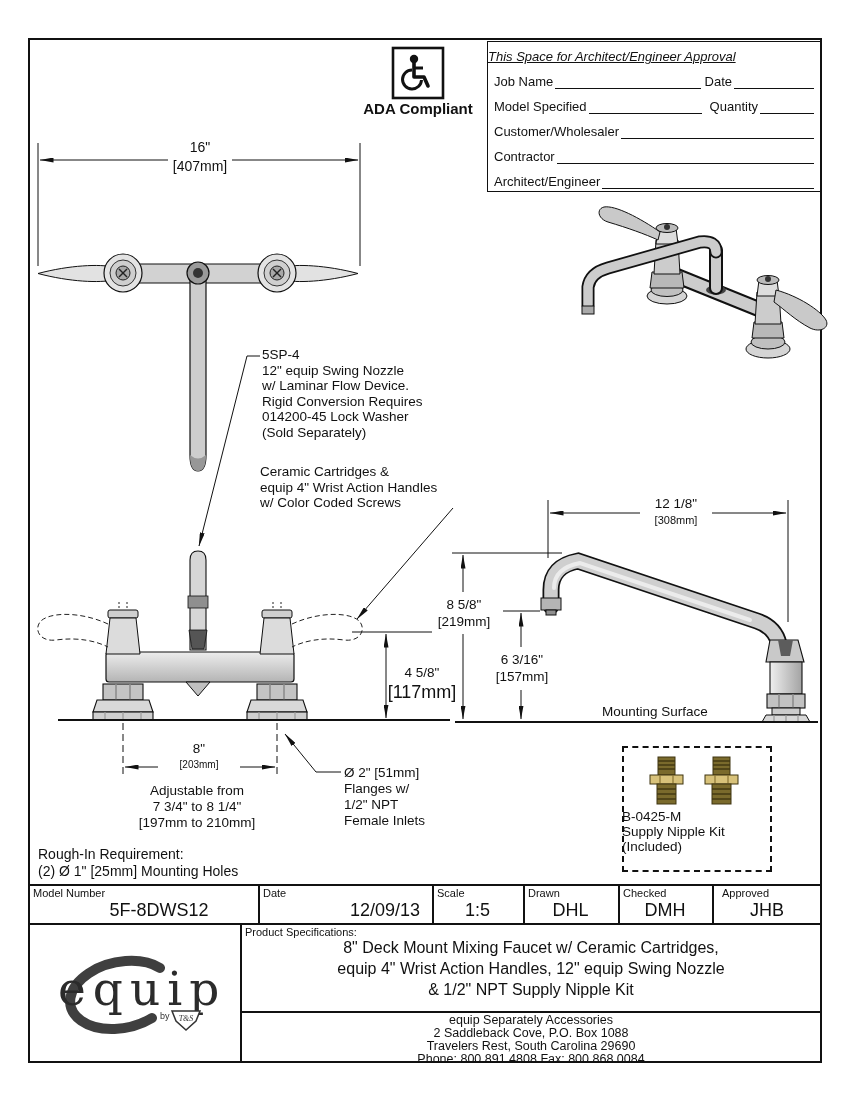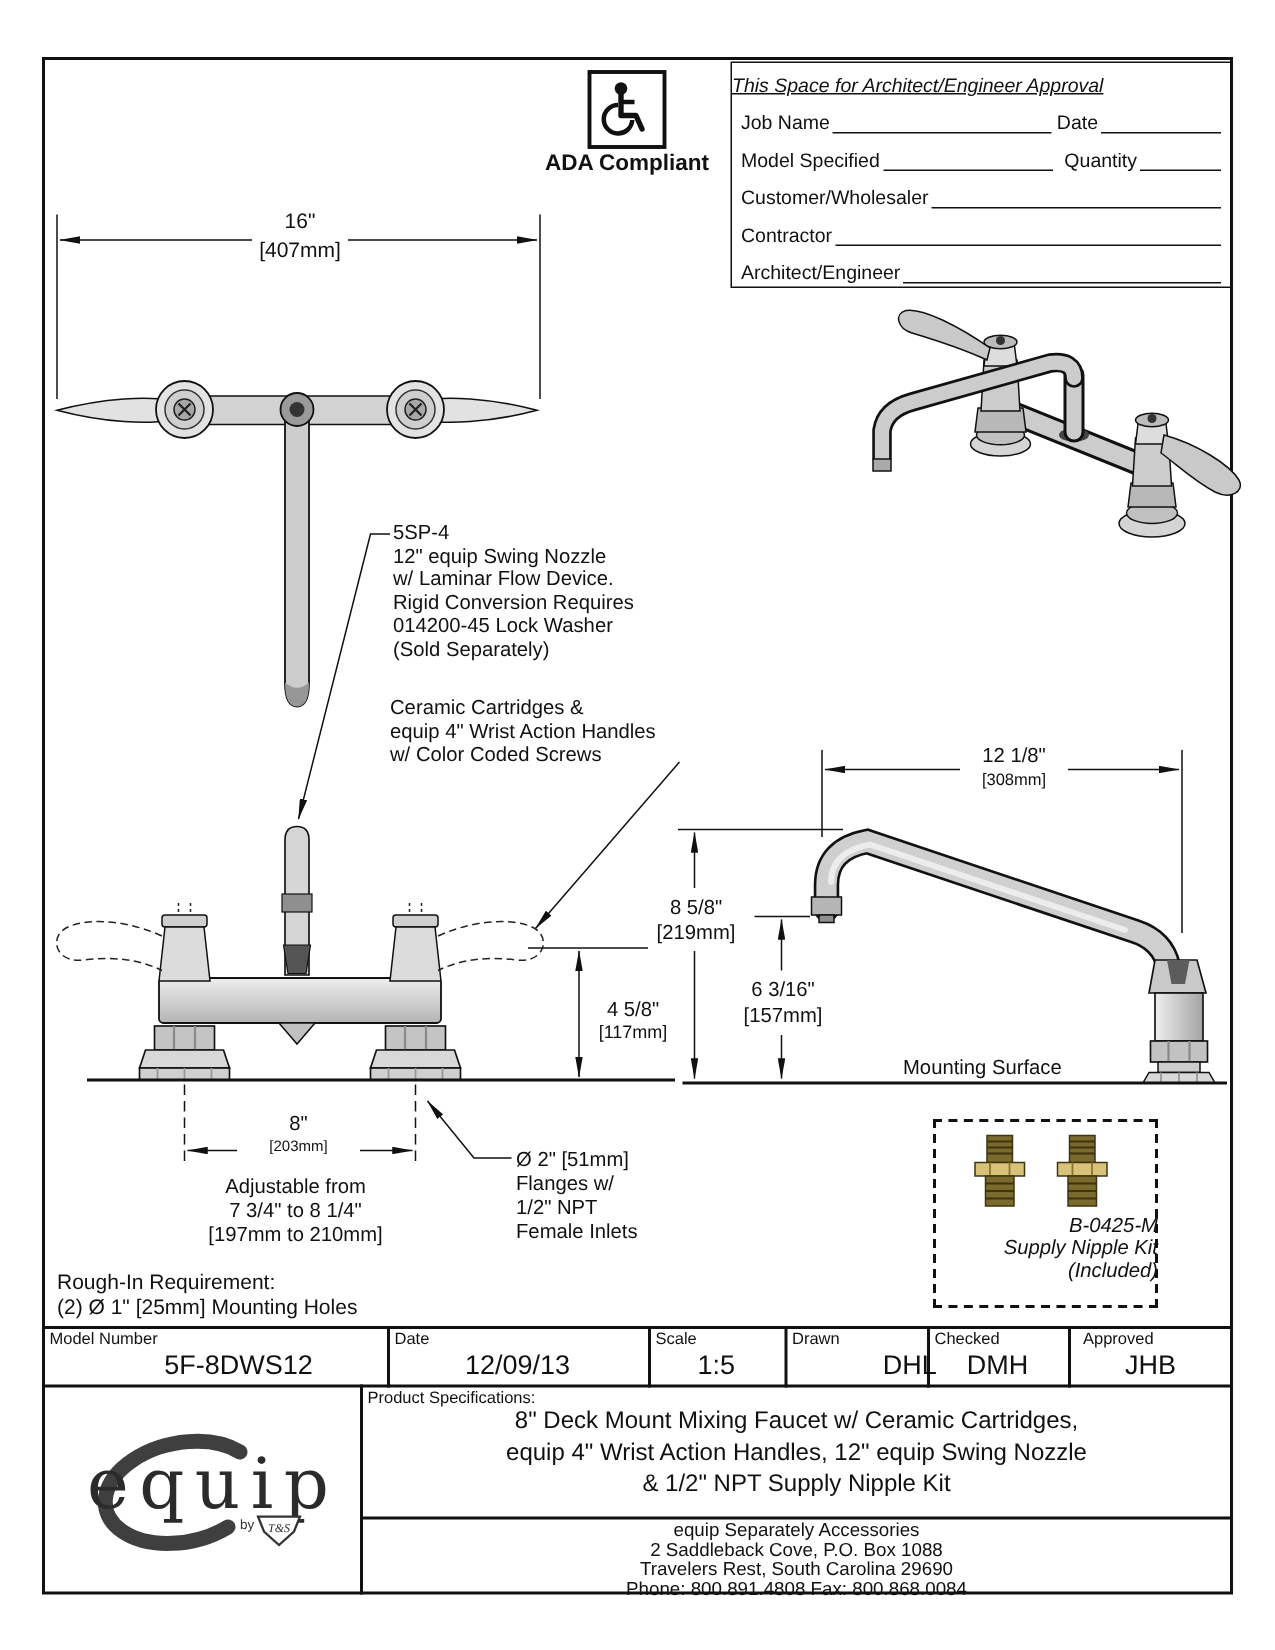--- a/index.html
+++ b/index.html
@@ -302,21 +302,21 @@
 
   <div class="t c" style="left:676px;top:496px;font-size:13.5px;">12 1/8"</div>
   <div class="t c" style="left:676px;top:514px;font-size:11px;">[308mm]</div>
   <div class="t c" style="left:464px;top:597px;font-size:13.5px;background:#fff;padding:0 2px;">8 5/8"</div>
   <div class="t c" style="left:464px;top:614px;font-size:13.5px;background:#fff;padding:0 2px;">[219mm]</div>
   <div class="t c" style="left:522px;top:652px;font-size:13.5px;background:#fff;padding:0 2px;">6 3/16"</div>
   <div class="t c" style="left:522px;top:669px;font-size:13.5px;background:#fff;padding:0 2px;">[157mm]</div>
   <div class="t" style="left:602px;top:704px;font-size:13.5px;">Mounting Surface</div>
 
   <div class="t c" style="left:422px;top:665px;font-size:13.5px;">4 5/8"</div>
-  <div class="t c" style="left:422px;top:682px;font-size:12px;">[117mm]</div>
+  <div class="t c" style="left:422px;top:682px;font-size:18px;">[117mm]</div>
   <div class="t c" style="left:199px;top:741px;font-size:13.5px;">8"</div>
   <div class="t c" style="left:199px;top:759px;font-size:10px;">[203mm]</div>
 
   <div class="t" style="left:97px;top:783px;width:200px;text-align:center;font-size:13.5px;line-height:16px;">
     <div>Adjustable from</div>
     <div>7 3/4" to 8 1/4"</div>
     <div>[197mm to 210mm]</div>
   </div>
 
   <div class="t" style="left:344px;top:765px;font-size:13.5px;line-height:16px;">
@@ -325,44 +325,44 @@
     <div>1/2" NPT</div>
     <div>Female Inlets</div>
   </div>
 
   <div class="t" style="left:38px;top:846px;font-size:14px;line-height:16.5px;">
     <div>Rough-In Requirement:</div>
     <div>(2) Ø 1" [25mm] Mounting Holes</div>
   </div>
 
   <div class="dash-box" style="left:622px;top:746px;width:150px;height:126px;"></div>
-  <div class="t" style="left:622px;top:809px;width:150px;text-align:right;font-size:13.5px;line-height:15px;font-style:italic;">
+  <div class="t" style="left:622px;top:809px;width:150px;text-align:left;font-size:13.5px;line-height:15px;">
     <div>B-0425-M</div>
     <div>Supply Nipple Kit</div>
     <div>(Included)</div>
   </div>
 
   <div class="tb-line" style="left:28px;top:884px;width:794px;height:2px;"></div>
   <div class="tb-line" style="left:28px;top:923px;width:794px;height:2px;"></div>
   <div class="tb-line" style="left:240px;top:1011px;width:582px;height:2px;"></div>
   <div class="tb-line" style="left:258px;top:884px;width:1.6px;height:41px;"></div>
   <div class="tb-line" style="left:432px;top:884px;width:1.6px;height:41px;"></div>
   <div class="tb-line" style="left:523px;top:884px;width:1.6px;height:41px;"></div>
   <div class="tb-line" style="left:618px;top:884px;width:1.6px;height:41px;"></div>
   <div class="tb-line" style="left:712px;top:884px;width:1.6px;height:41px;"></div>
   <div class="tb-line" style="left:240px;top:923px;width:1.6px;height:140px;"></div>
 
   <div class="tb-h" style="left:33px;top:887px;">Model Number</div>
   <div class="tb-v" style="left:12px;top:900px;width:230px;padding-left:32px;">5F-8DWS12</div>
   <div class="tb-h" style="left:263px;top:887px;">Date</div>
-  <div class="tb-v" style="left:258px;top:900px;width:174px;">12/09/13</div>
+  <div class="tb-v" style="left:258px;top:900px;width:174px;padding-left:40px;">12/09/13</div>
   <div class="tb-h" style="left:437px;top:887px;">Scale</div>
   <div class="tb-v" style="left:432px;top:900px;width:91px;">1:5</div>
   <div class="tb-h" style="left:528px;top:887px;">Drawn</div>
-  <div class="tb-v" style="left:523px;top:900px;width:95px;padding-left:36px;">DHL</div>
+  <div class="tb-v" style="left:523px;top:900px;width:95px;">DHL</div>
   <div class="tb-h" style="left:623px;top:887px;">Checked</div>
   <div class="tb-v" style="left:618px;top:900px;width:94px;">DMH</div>
   <div class="tb-h" style="left:722px;top:887px;">Approved</div>
   <div class="tb-v" style="left:712px;top:900px;width:110px;">JHB</div>
 
   <div class="tb-h" style="left:245px;top:926px;">Product Specifications:</div>
   <div class="t" style="left:240px;top:937px;width:582px;text-align:center;font-size:16px;line-height:21px;">
     <div>8" Deck Mount Mixing Faucet w/ Ceramic Cartridges,</div>
     <div>equip 4" Wrist Action Handles, 12" equip Swing Nozzle</div>
     <div>&amp; 1/2" NPT Supply Nipple Kit</div>

